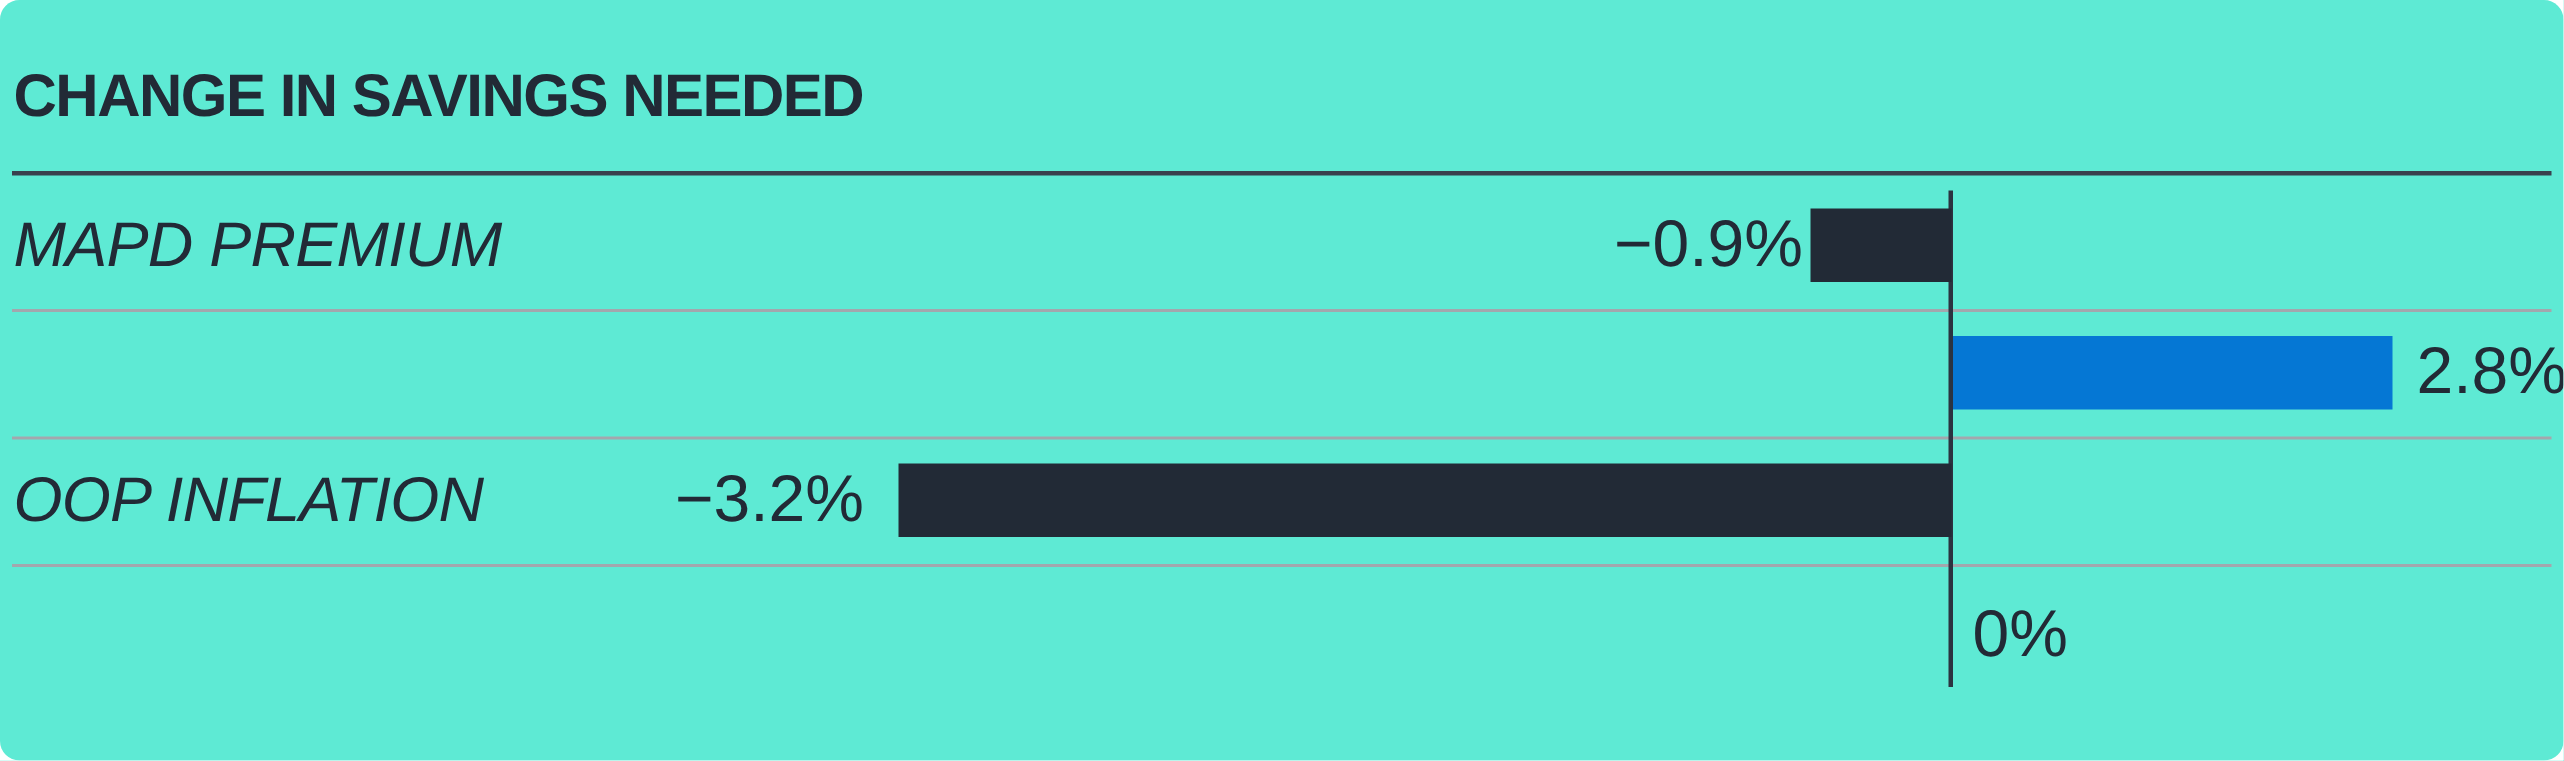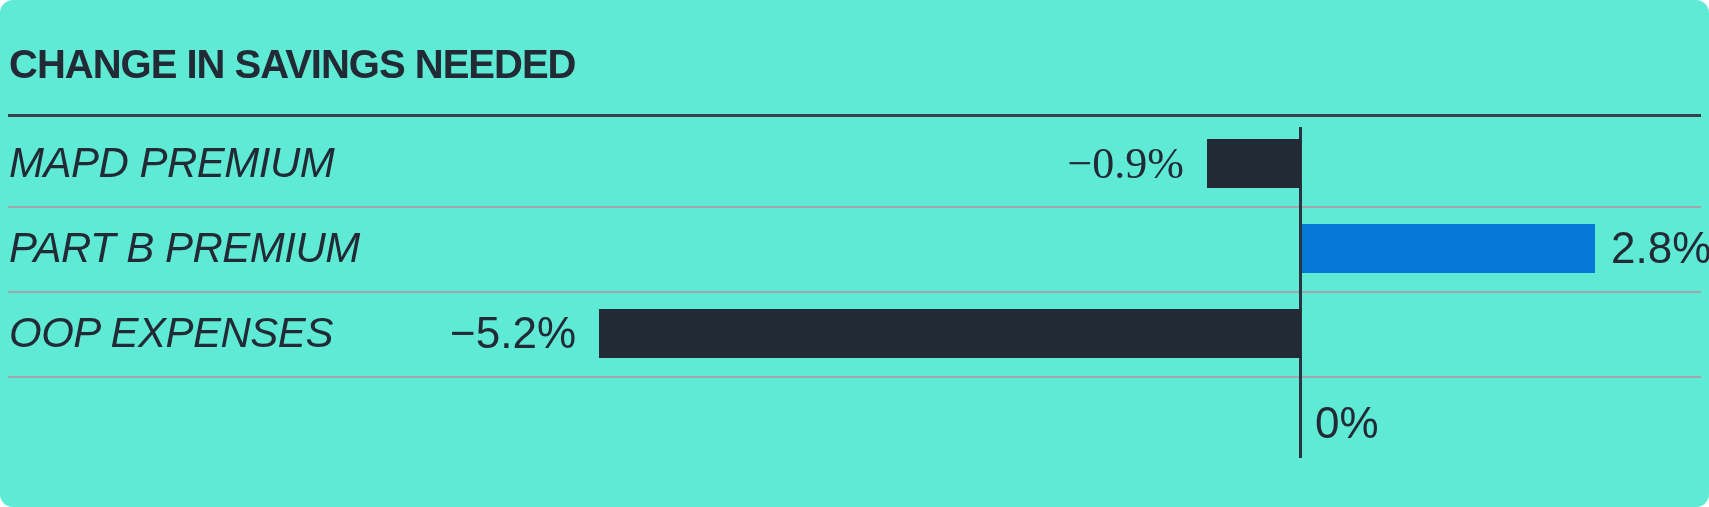--- a/index.html
+++ b/index.html
@@ -79,26 +79,25 @@
   <div class="rule" style="background: rgb(57, 65, 78);"></div>
 
   <div class="sep s1" style="background: rgb(163, 167, 173);"></div>
   <div class="sep s2" style="background: rgb(163, 167, 173);"></div>
   <div class="sep s3" style="background: rgb(163, 167, 173);"></div>
 
   <div class="axis" style="background: rgb(43, 51, 64);"></div>
 
   <div class="cat" style="top: 163px;">MAPD PREMIUM</div>
   <div class="bar" style="top: 138.5px; width: 94px; left: 1207px; background: rgb(34, 42, 54);"></div>
-  <div class="val" style="top: 163px; right: 525px; font-family: Liberation Serif, serif;">−0.9%</div>
+  <div class="val" style="top: 163px; right: 507px;">−0.9%</div>
 
-  <div class="cat" style="top: 248px;">PART B PREMIUM</div>
   <div class="bar" style="top: 223.5px; width: 293px; left: 1302px; background: rgb(5, 119, 212);"></div>
   <div class="val" style="top: 248px; left: 1611px;">2.8%</div>
 
-  <div class="cat" style="top: 333px;">OOP EXPENSES</div>
+  <div class="cat" style="top: 333px;">OOP INFLATION</div>
   <div class="bar" style="top: 308.5px; width: 702px; left: 599px; background: rgb(34, 42, 54);"></div>
-  <div class="val" style="top: 333px; right: 1133px;">−5.2%</div>
+  <div class="val" style="top: 333px; right: 1133px;">−3.2%</div>
 
 
   <div class="val" style="top: 423px; left: 1315px;">0%</div>
 
 </div>
 
 </body></html>

